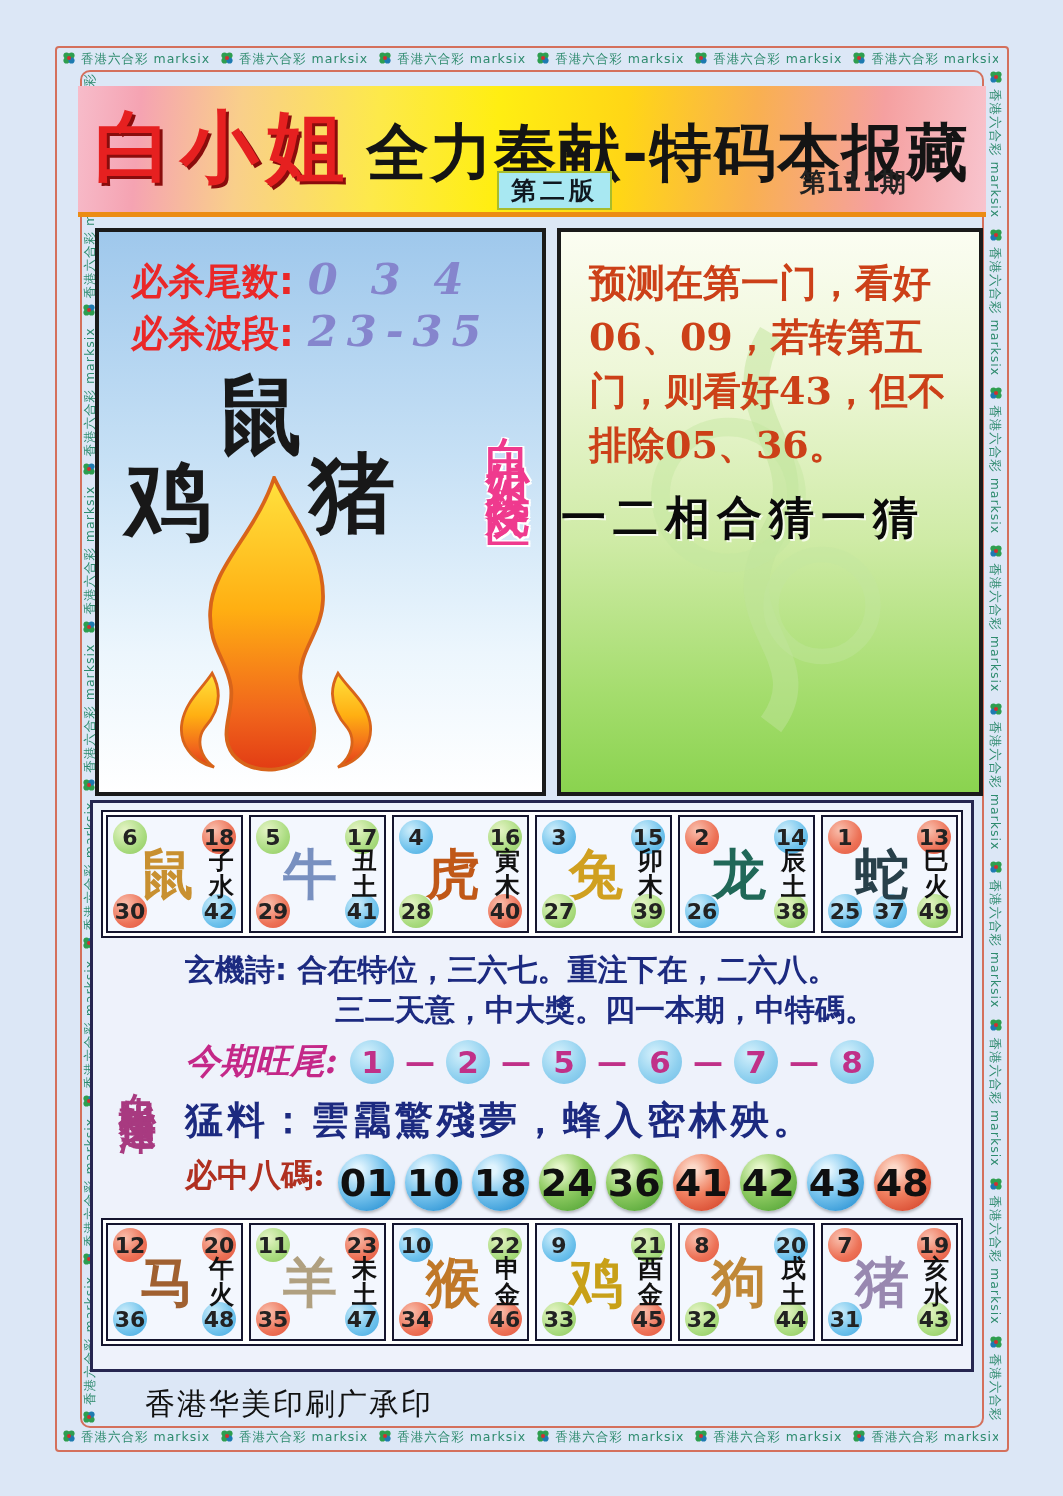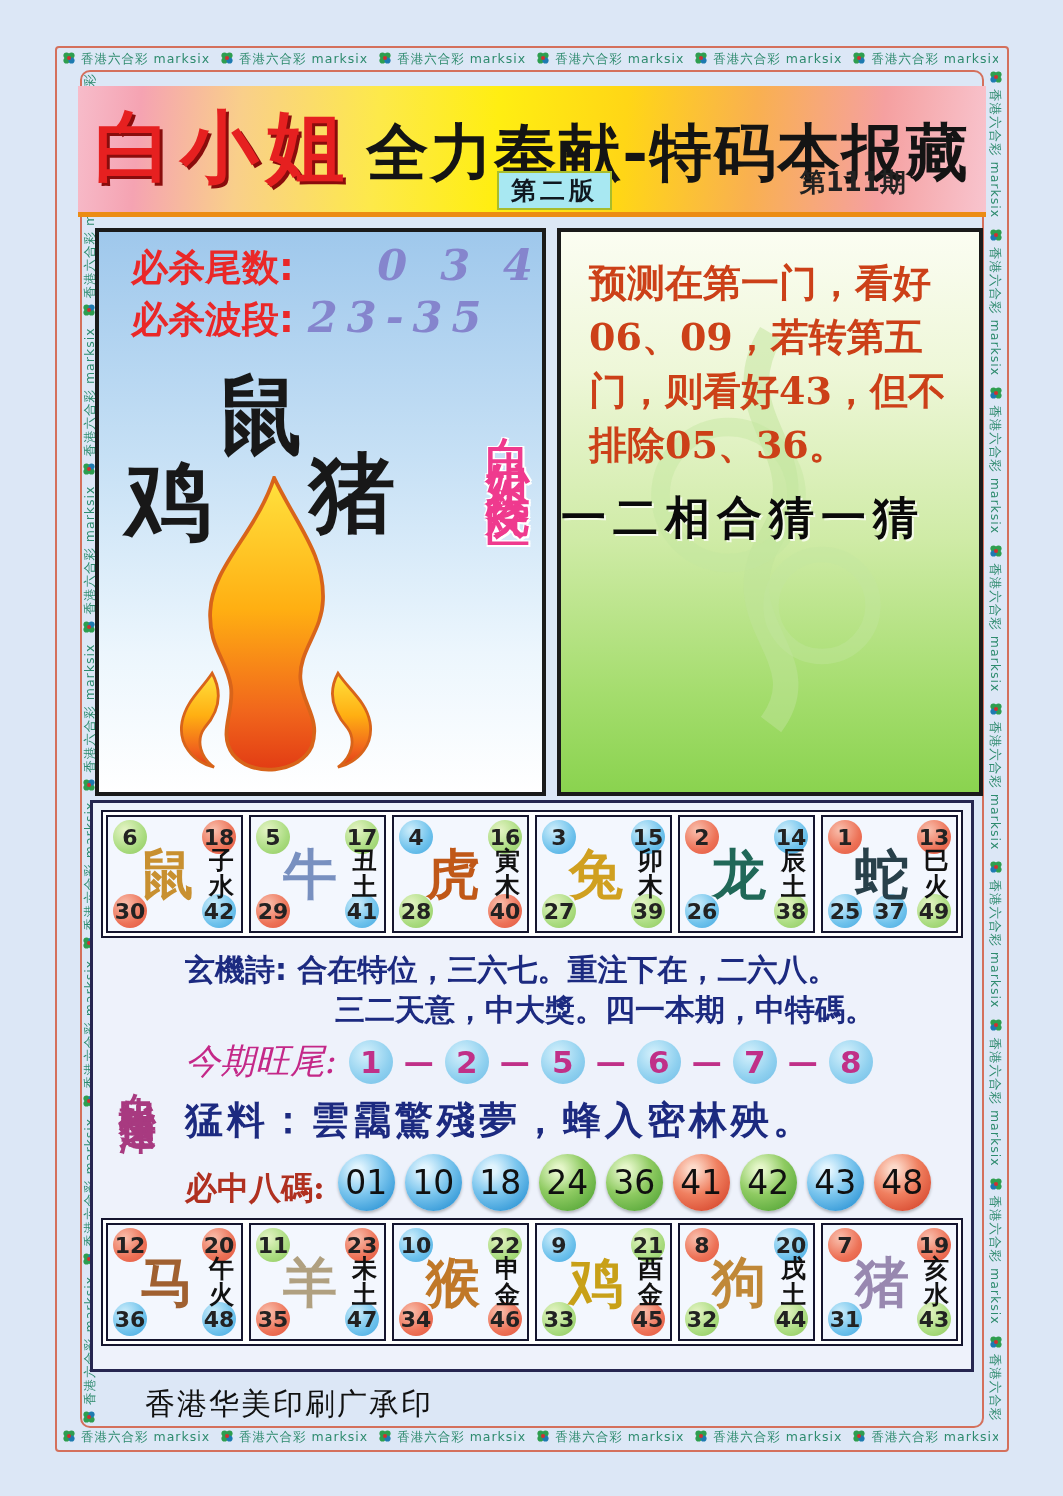--- a/index.html
+++ b/index.html
@@ -33,21 +33,21 @@
   .t-black{font-size:62px;font-weight:bold;color:#141414;letter-spacing:2px;}
   .issue{position:absolute;right:80px;bottom:12px;font-size:26px;font-weight:bold;color:#222;}
   .edition{position:absolute;left:419px;bottom:2px;background:#a8e8f2;border:2px solid #a8bc2c;
     color:#101820;font-size:25px;font-weight:bold;padding:1px 12px;letter-spacing:4px;}
 
   
   .box-left{position:absolute;left:95px;top:228px;width:443px;height:560px;
     border:4px solid #1a1a1a;
     background:linear-gradient(180deg,#9fc8ec 0%,#c6e0f5 40%,#ecf6fd 75%,#ffffff 100%);}
   .kill-line{display:flex;align-items:baseline;gap:14px;padding-left:32px;height:52px;}
-  .kill-line:first-child{padding-top:8px;justify-content:space-between;}
+  .kill-line:first-child{padding-top:22px;}
   .kill-label{font-size:37px;font-weight:bold;color:#ea2828;}
   .kill-value{font-size:43px;font-weight:bold;font-style:italic;color:#8585cd;letter-spacing:9px;
     font-family:"DejaVu Serif","Liberation Serif",serif;}
   .zchar{position:absolute;font-size:86px;font-weight:bold;color:#181818;line-height:1;
     font-family:"DejaVu Serif","Liberation Serif",serif;}
   .z-top{left:118px;top:140px;}
   .z-left{left:26px;top:225px;}
   .z-right{left:210px;top:218px;}
   .flame{position:absolute;left:62px;bottom:6px;}
   .side-pink{position:absolute;right:4px;top:170px;writing-mode:vertical-rl;text-orientation:upright;
@@ -87,33 +87,33 @@
     font-family:"DejaVu Serif","Liberation Serif",serif;}
 
   .mid{display:flex;margin:4px 8px 0 2px;}
   .vtitle{width:86px;display:flex;align-items:center;justify-content:center;
     writing-mode:vertical-rl;text-orientation:upright;font-size:37px;font-weight:bold;color:#a83a80;
     letter-spacing:4px;font-family:"DejaVu Serif","Liberation Serif",serif;}
   .tipscol{flex:1;padding:8px 2px 0 4px;}
   .poem{font-size:30px;font-weight:bold;color:#1c2a80;line-height:1.32;}
   .poem .l2{padding-left:150px;}
   .wangwei{display:flex;align-items:center;margin-top:9px;}
-  .ww-label{font-size:35px;font-weight:normal;font-style:italic;color:#c42888;margin-right:12px;
+  .ww-label{font-size:35px;font-weight:bold;font-style:italic;color:#c42888;margin-right:12px;
     font-family:"DejaVu Serif","Liberation Serif",serif;}
   .wball{width:44px;height:44px;border-radius:50%;flex:none;display:flex;align-items:center;justify-content:center;
     background:radial-gradient(circle at 38% 32%,#d6f1fc,#8fd0ef 60%,#6fbce6);
     color:#c03088;font-size:31px;font-weight:bold;}
   .wdash{color:#c03088;font-weight:bold;font-size:30px;margin:0 11px;}
   .menliao{margin-top:10px;font-size:38px;font-weight:bold;color:#1c2a80;letter-spacing:4px;
     font-family:"DejaVu Serif","Liberation Serif",serif;}
-  .bama{display:flex;align-items:flex-end;margin-top:8px;gap:9px;}
+  .bama{display:flex;align-items:flex-start;margin-top:8px;gap:9px;}
   .bm-label{font-size:32px;font-weight:bold;color:#b03020;margin-right:4px;flex:none;
     font-family:"DejaVu Serif","Liberation Serif",serif;}
   .bball{width:57px;height:57px;border-radius:50%;flex:none;display:flex;align-items:center;justify-content:center;
-    font-size:33px;font-weight:normal;color:#101010;box-shadow:0 2px 3px rgba(0,0,0,.25);}
+    font-size:38px;font-weight:bold;color:#101010;box-shadow:0 2px 3px rgba(0,0,0,.25);}
   .bb-blue{background:radial-gradient(circle at 35% 28%,#e0f4fe 8%,#7cc6ee 45%,#2f96d6 85%);}
   .bb-green{background:radial-gradient(circle at 35% 28%,#e4f6c8 8%,#8fcb62 45%,#58a83a 85%);}
   .bb-red{background:radial-gradient(circle at 35% 28%,#fcd8c8 8%,#f08060 45%,#d84a30 85%);}
 
   .footer{position:absolute;left:90px;top:1384px;width:884px;display:flex;justify-content:space-between;
     padding:0 40px 0 55px;box-sizing:border-box;font-size:30px;color:#111;letter-spacing:2px;}
 </style>
 </head>
 <body>
 

